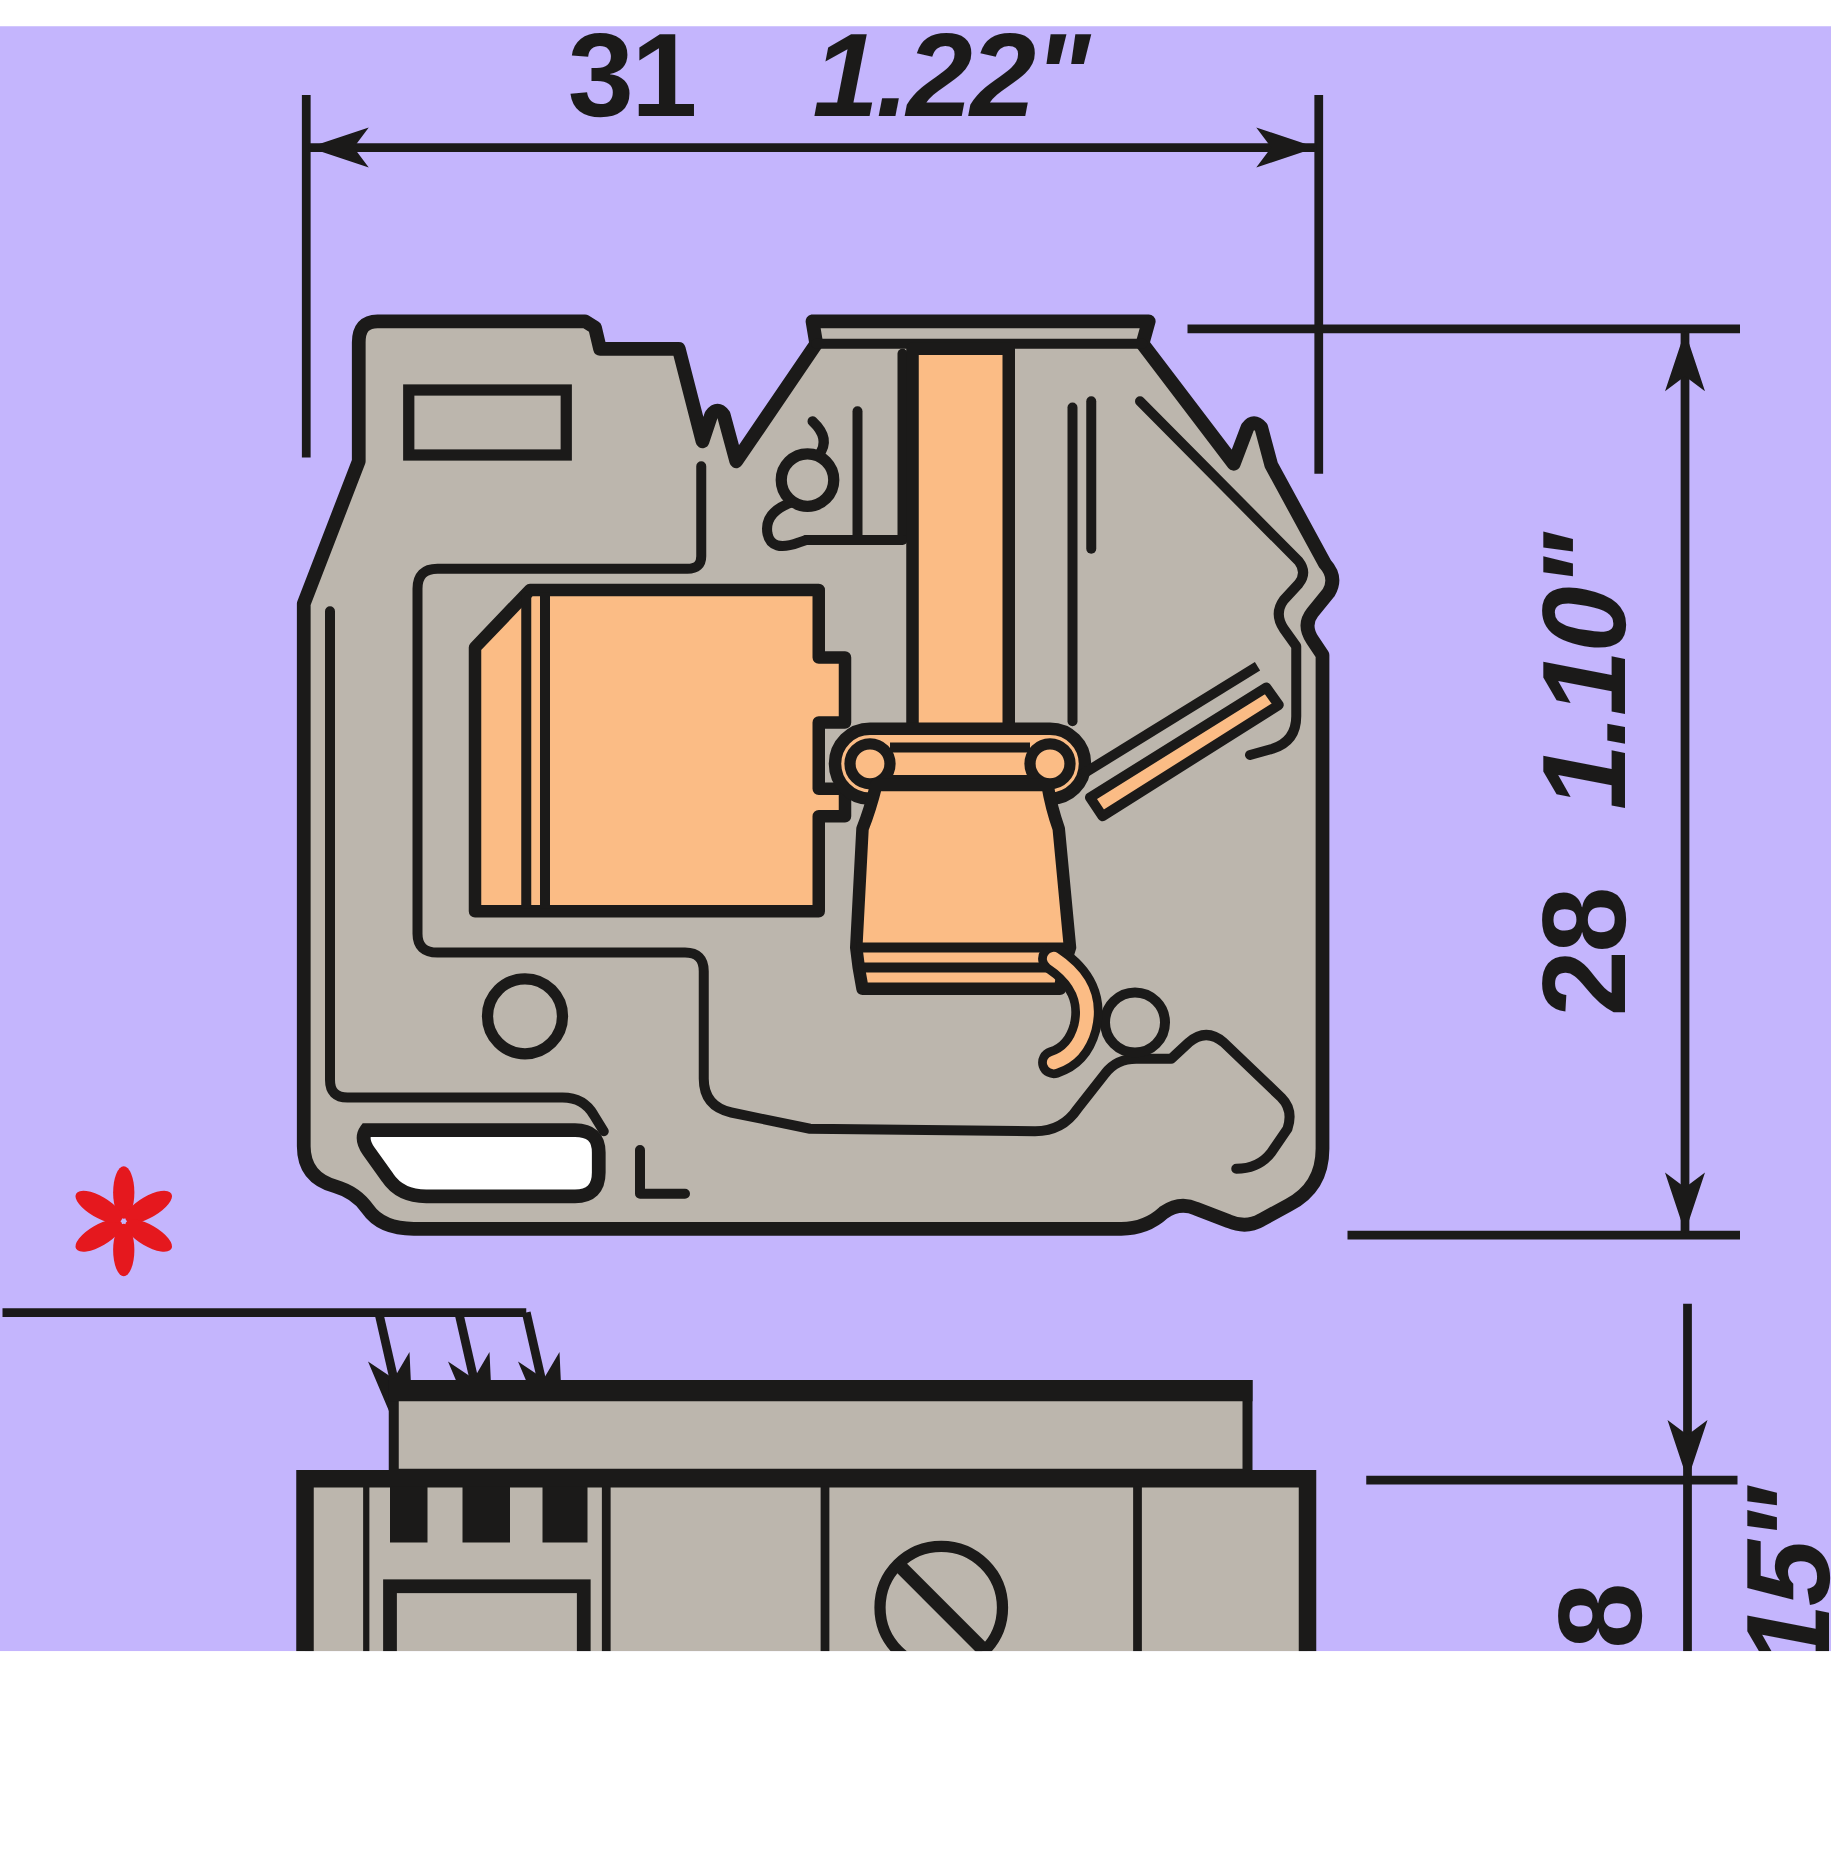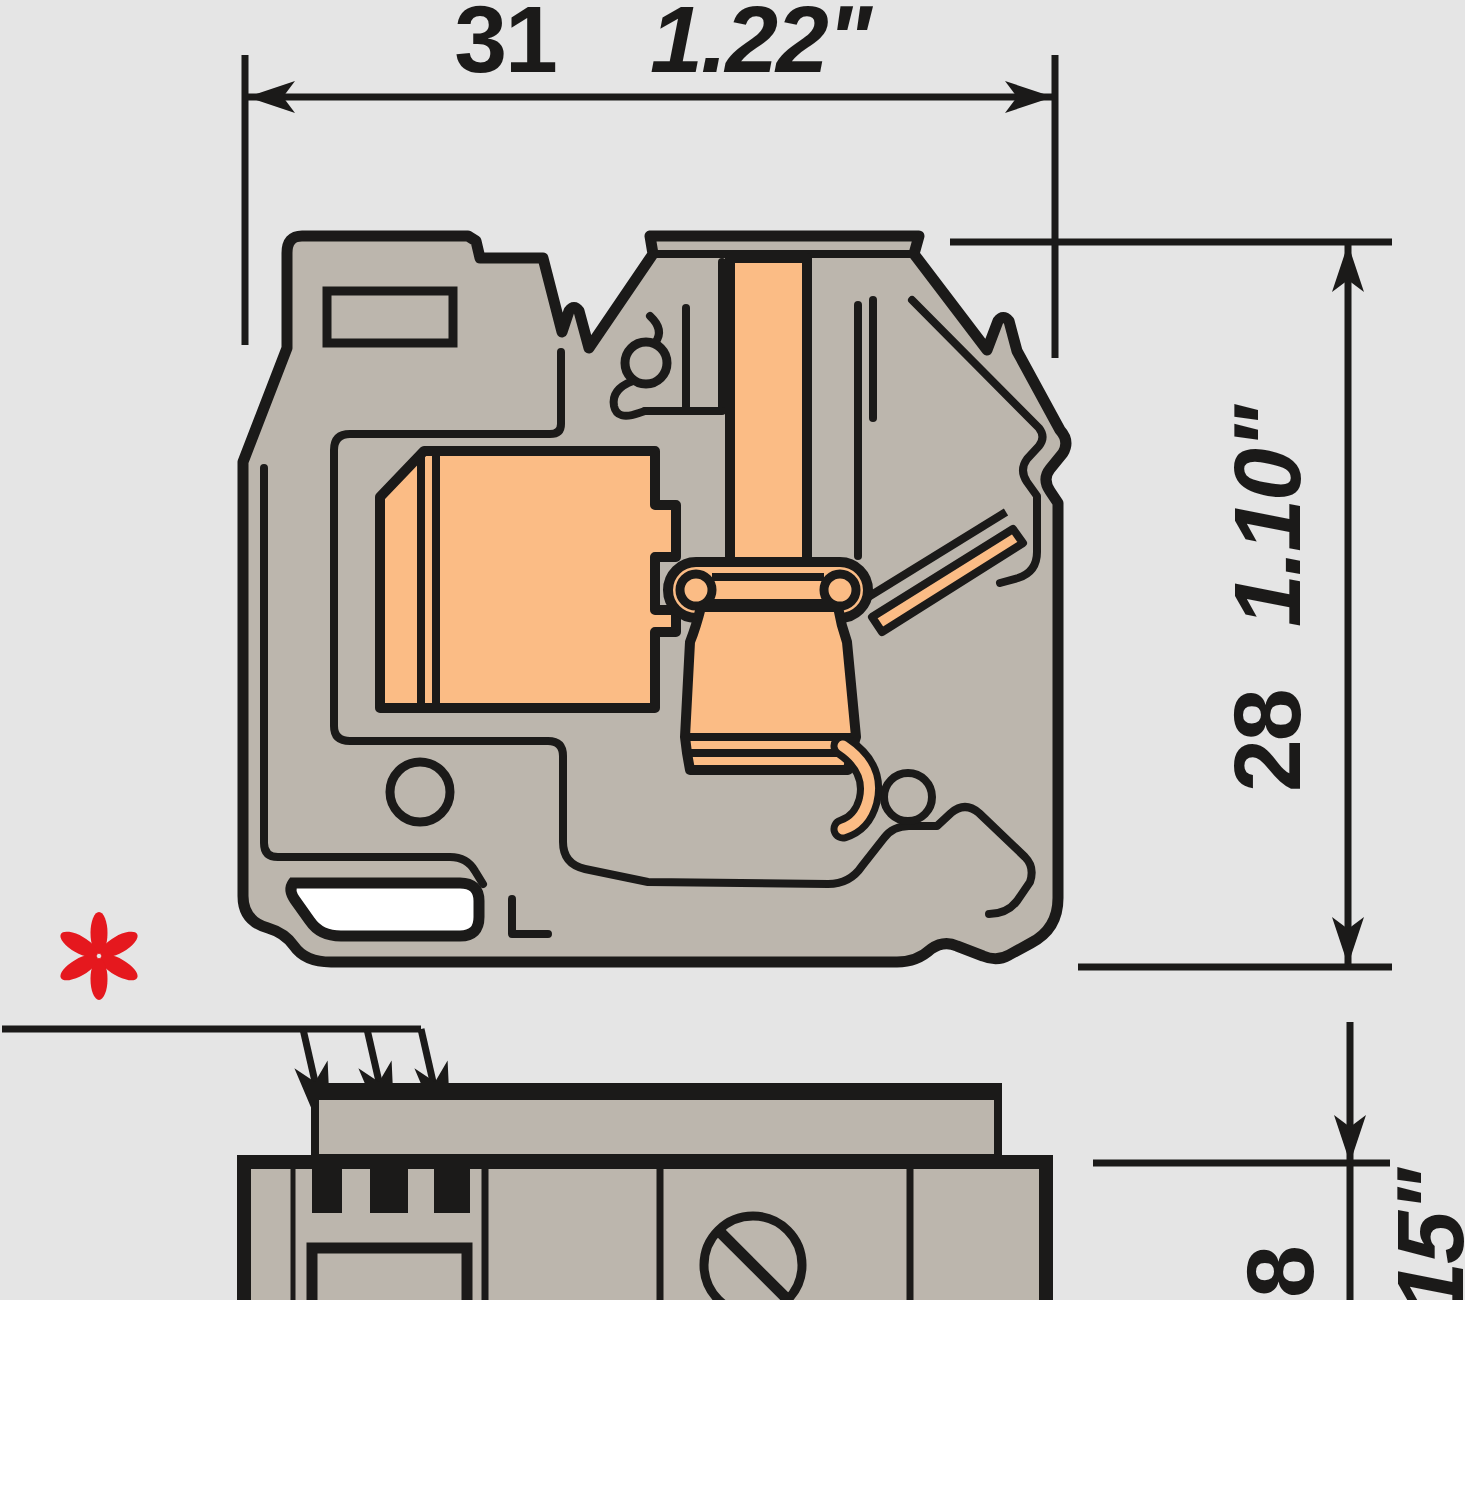--- a/index.html
+++ b/index.html
@@ -1,17 +1,17 @@
 <!DOCTYPE html>
 <html><head>
 <meta charset="utf-8">
 <style>
   html,body{margin:0;padding:0;background:#ffffff;}
-  .stage{position:relative;width:1465px;height:1300px;background:#e5e5e5;overflow:hidden;
-         font-family:"Liberation Sans", sans-serif;}
+  .stage{position:relative;width:1465px;height:1300px;background:#c4b5fd;overflow:hidden;
+         font-family:"Liberation Sans", sans-serif;margin-top:21px;}
   svg{display:block}
   text{font-family:"Liberation Sans", sans-serif;fill:#1b1a19;}
   .dim{font-size:95px;font-weight:bold;letter-spacing:-2px;}
   .dim.it{font-style:italic;}
 </style>
 </head>
 <body>
 
 <div class="stage">
 <svg width="1465" height="1500" viewBox="0 0 1465 1500">

